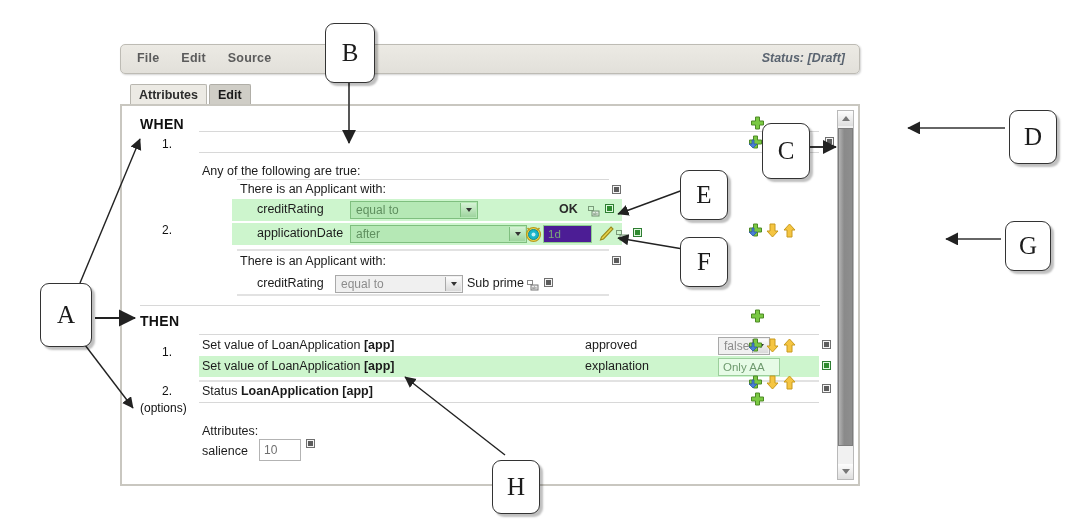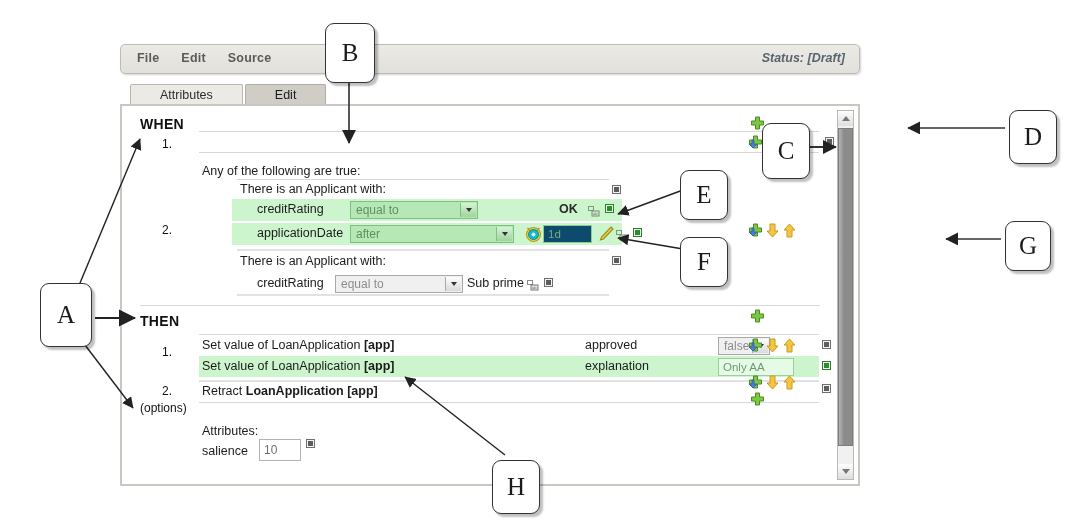--- a/index.html
+++ b/index.html
@@ -30,22 +30,22 @@
     cursor:default;
   }
   .status-text{
     position:absolute;right:14px;top:6px;
     font-size:12.5px;font-weight:bold;font-style:italic;color:#5a6470;
   }
 
   
   .tabstrip{position:absolute;left:10px;top:38px;height:22px;display:flex;align-items:flex-end;}
   .tab{
-    height:20px;line-height:20px;padding:0 29px;
-    font-size:12.5px;font-weight:normal;color:#2d2d2d;
+    height:20px;line-height:20px;padding:0 8px;
+    font-size:12.5px;font-weight:bold;color:#2d2d2d;
     border:1px solid #b8b6af;border-bottom:none;
     border-radius:2px 2px 0 0;
     background:#eceae4;
     margin-right:2px;
     box-sizing:border-box;
     text-align:center;
   }
   .tab.active{background:#cfcdc6;border-color:#b0aea7;color:#1a1a1a;}
 
   
@@ -97,21 +97,21 @@
   .caret{width:0;height:0;border-left:3.5px solid transparent;border-right:3.5px solid transparent;border-top:4.5px solid #333;}
 
   
   .inp{
     position:absolute;box-sizing:border-box;
     border:1px solid #b3b3b3;background:#fbfbfb;
     font-size:11.5px;color:#999;
     display:flex;align-items:center;padding-left:4px;
     height:18px;
   }
-  .inp.on-green{background:#0c4a6e;border-color:#8fcc8f;color:#7aa87a;}
+  .inp.on-green{background:#4c1d95;border-color:#8fcc8f;color:#7aa87a;}
 
   
   .sq{
     position:absolute;width:9px;height:9px;box-sizing:border-box;
     border:1px solid #6f6f6f;background:#f4f4f4;
   }
   .sq:after{content:"";position:absolute;left:1px;top:1px;width:5px;height:5px;background:#5c5c5c;}
   .sq.green{border-color:#2e7d32;background:#dff7df;}
   .sq.green:after{background:#2e8b2e;}
 
@@ -207,21 +207,21 @@
           <svg viewBox="0 0 13 11" width="13" height="11">
               <rect x="0.5" y="0.5" width="5" height="4" fill="none" stroke="#7a9b7a"></rect>
               <rect x="4" y="5" width="7" height="5" fill="#dfe9df" stroke="#6f8f6f"></rect>
               <text x="5" y="9.4" font-size="4.2" fill="#5a7a5a" font-family="sans-serif">ab</text>
             </svg>
         </span>
         <div class="sq green" style="left:483px;top:98px;"></div>
 
         <div class="green-row" style="left:110px;top:117px;width:390px;height:22px;"></div>
         <div class="tline" style="left:135px;top:120px;">applicationDate</div>
-        <div class="sel on-green" style="left:228px;top:119px;width:164px;">
+        <div class="sel on-green" style="left:228px;top:119px;width:177px;">
           <span>after</span>
           <span class="arrowbox">
               <i class="caret"></i>
             </span>
         </div>
         <span class="ico" style="left:403px;top:119px;width:17px;height:18px;">
           <svg viewBox="0 0 17 18" width="17" height="18">
             <circle cx="8.5" cy="9.5" r="7" fill="#e8d44a" stroke="#b89b20" stroke-width="1.2"></circle>
             <circle cx="8.5" cy="9.5" r="5" fill="#19b6c9" stroke="#0d8a99" stroke-width="1"></circle>
             <circle cx="8.5" cy="9.5" r="2" fill="#bdf0f7"></circle>
@@ -278,25 +278,25 @@
           <span>false</span>
           <span class="arrowbox">
               <i class="caret"></i>
             </span>
         </div>
         <div class="sq" style="left:700px;top:234px;"></div>
 
         <div class="green-row" style="left:77px;top:250px;width:620px;height:21px;"></div>
         <div class="tline" style="left:80px;top:253px;"><span>Set value of LoanApplication </span><b>[app]</b></div>
         <div class="tline" style="left:463px;top:253px;">explanation</div>
-        <div class="inp on-green" style="left:596px;top:252px;width:76px;background:#e6fbe6;border-color:#9ccf9c;color:#6f9a6f;">Only AA</div>
+        <div class="inp on-green" style="left:596px;top:252px;width:62px;background:#e6fbe6;border-color:#9ccf9c;color:#6f9a6f;">Only AA</div>
         <div class="sq green" style="left:700px;top:255px;"></div>
 
         <div class="hr2" style="left:77px;top:274px;width:620px;"></div>
-        <div class="tline" style="left:80px;top:278px;"><span>Retract </span><b>LoanApplication [app]</b></div>
+        <div class="tline" style="left:80px;top:278px;"><span>Status </span><b>LoanApplication [app]</b></div>
         <div class="sq" style="left:700px;top:278px;"></div>
         <div class="hr" style="left:77px;top:296px;width:620px;"></div>
 
         <div class="tline" style="left:80px;top:318px;">Attributes:</div>
         <div class="tline" style="left:80px;top:338px;">salience</div>
         <div class="inp" style="left:137px;top:333px;width:42px;height:22px;color:#6f6f6f;font-size:12px;background:#fff;">10</div>
         <div class="sq" style="left:184px;top:333px;"></div>
 
         <span class="ico" style="left:628px;top:10px;">
           <svg viewBox="0 0 15 15" width="15" height="15">

